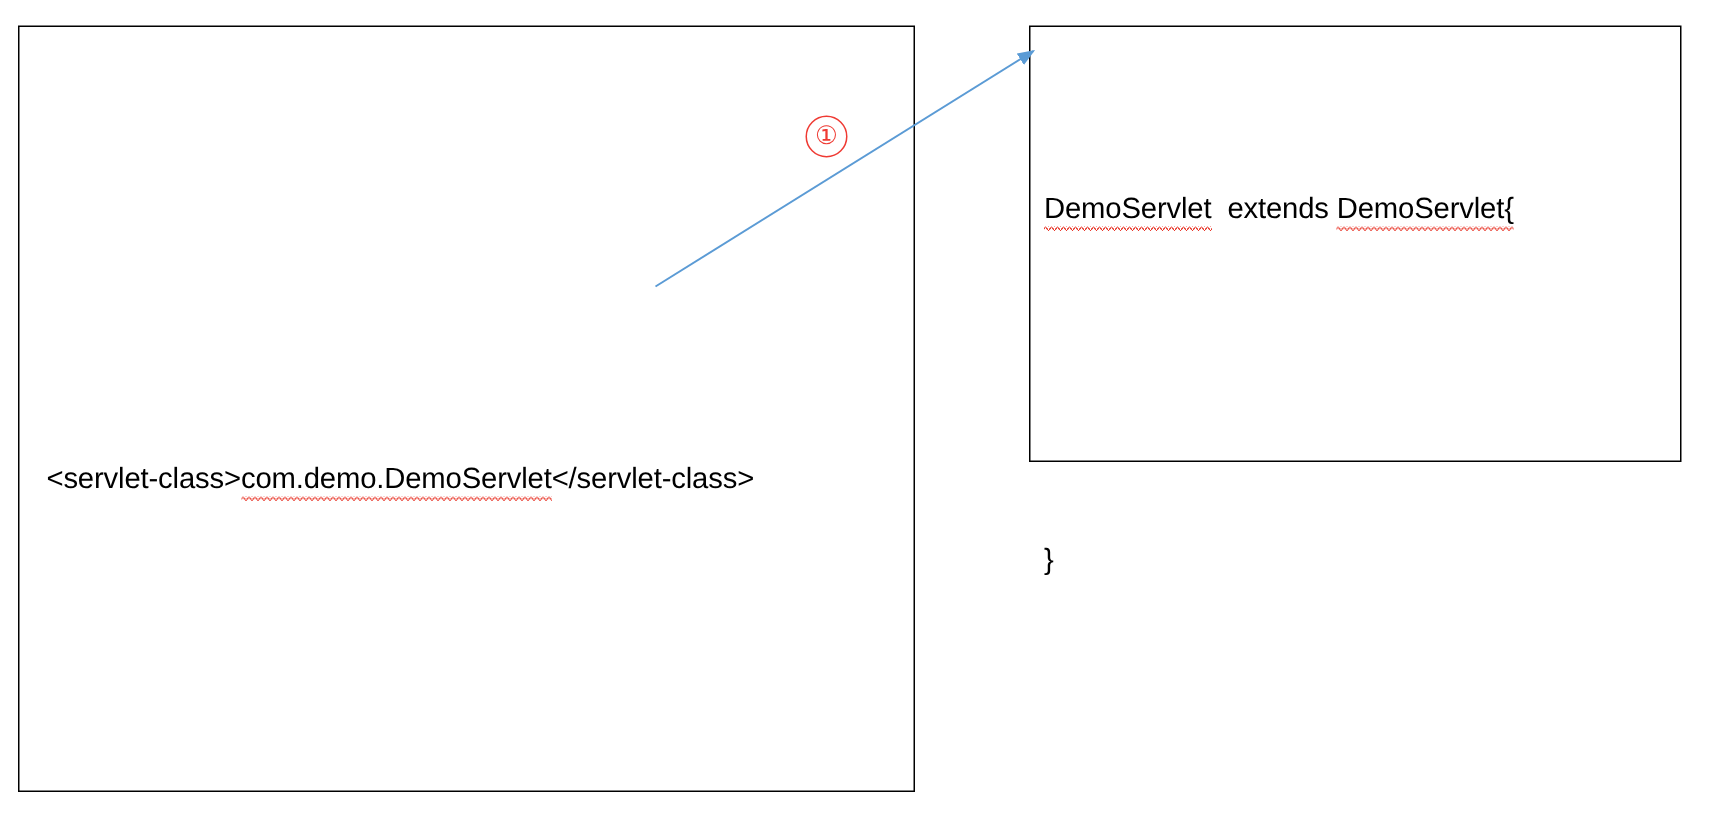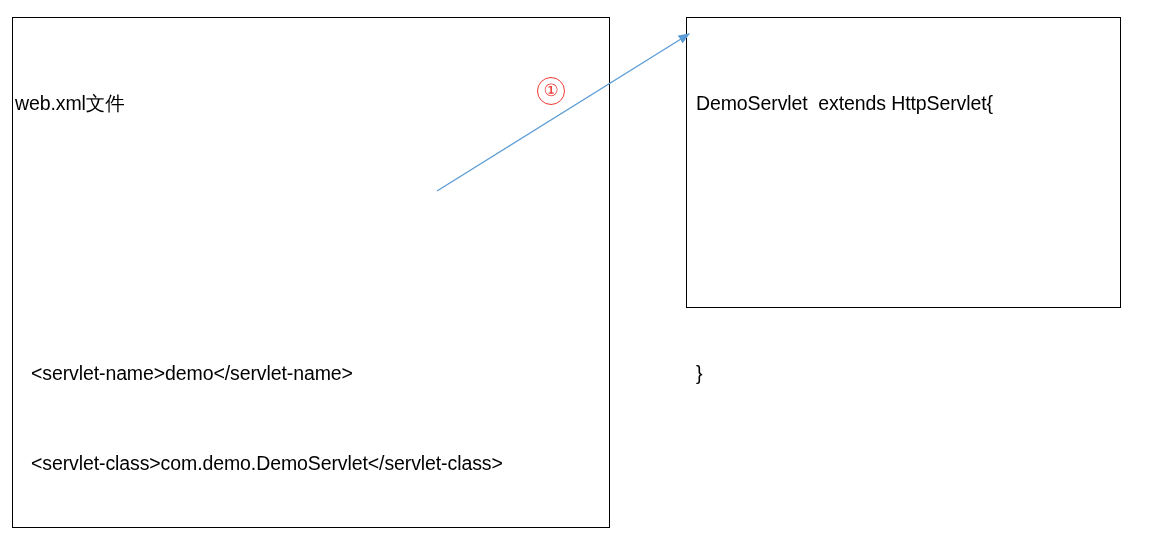--- a/index.html
+++ b/index.html
@@ -73,20 +73,21 @@
   .squiggle {
     position: relative;
     display: inline-block;
     padding-bottom: 0px;
     background-image:
       linear-gradient(45deg, transparent 45%, #e8392c 45%, #e8392c 55%, transparent 55%),
       linear-gradient(-45deg, transparent 45%, #e8392c 45%, #e8392c 55%, transparent 55%);
     background-size: 4px 3px;
     background-repeat: repeat-x;
     background-position: 0 100%, 2px 100%;
+    margin-top: 36px;
   }
 
   
   #callout-one {
     position: absolute;
     left: 537px;
     top: 77px;
     width: 28px;
     height: 28px;
     border: 1.6px solid #ef3a33;
@@ -109,37 +110,35 @@
   }
 </style>
 </head>
 <body>
 
 <div class="canvas">
 
   <div class="box" id="xml-box"></div>
 
   <div class="code-block" id="xml-text">
-    <div class="code-line">web.xml文件</div>
     <div class="code-line blank"></div>
     <div class="code-line blank"></div>
-    <div class="code-line">   <span>&lt;servlet-name&gt;demo&lt;/servlet-name&gt;</span></div>
     <div class="code-line">   <span>&lt;servlet-class&gt;</span><span class="squiggle">com.demo.DemoServlet</span><span>&lt;/servlet-class&gt;</span></div>
     
     
     
     
     
     
   </div>
 
   <div class="box" id="java-box"></div>
 
   <div class="code-block" id="java-text">
-    <div class="code-line"><span class="squiggle">DemoServlet</span>  <span>extends</span> <span class="squiggle">HttpServlet{</span></div>
+    <div class="code-line"><span class="squiggle">DemoServlet</span>  <span>extends</span> <span class="squiggle">DemoServlet{</span></div>
     <div class="code-line blank"></div>
     <div class="code-line blank"></div>
     <div class="code-line">}</div>
   </div>
 
   <div id="callout-one">①</div>
 
   <svg id="arrow-layer" viewBox="0 0 1151 553" xmlns="http://www.w3.org/2000/svg">
     <defs>
       <marker id="arrowhead" markerWidth="9" markerHeight="7" refX="8" refY="3.5" orient="auto">

